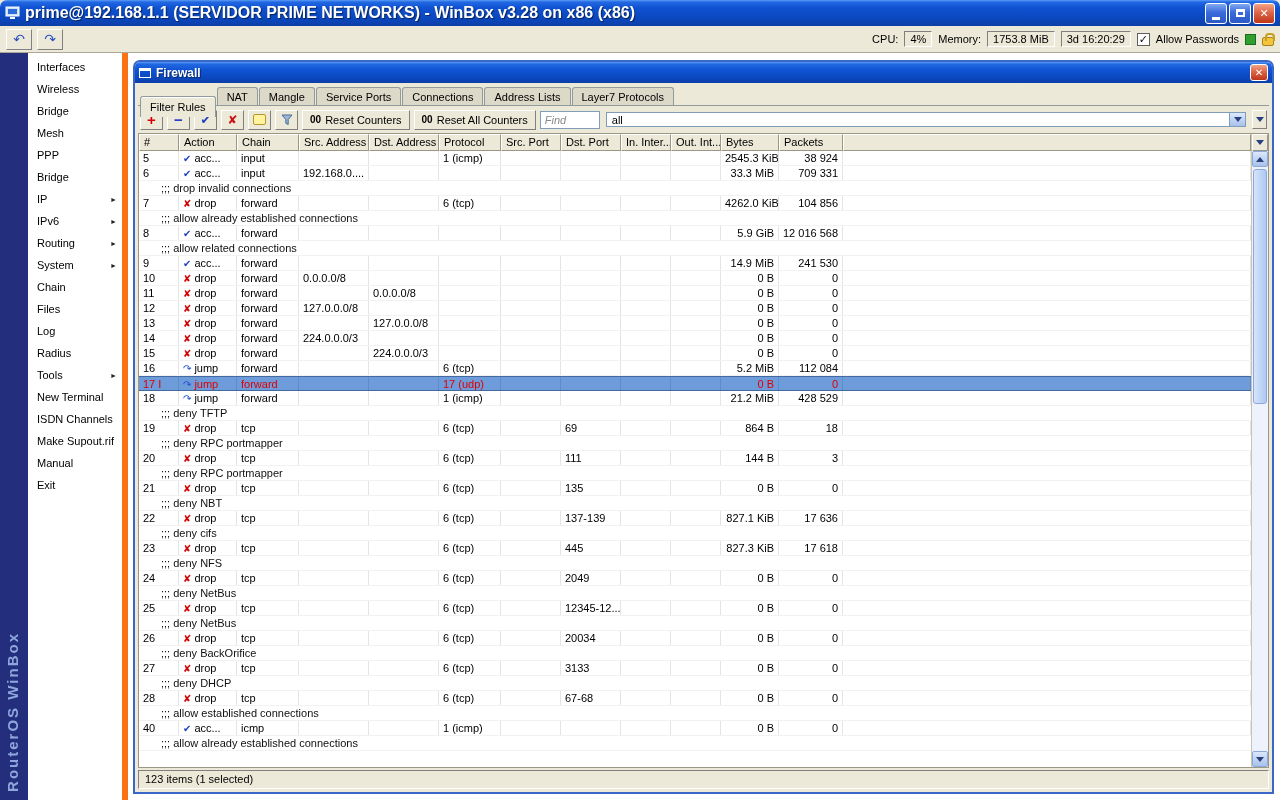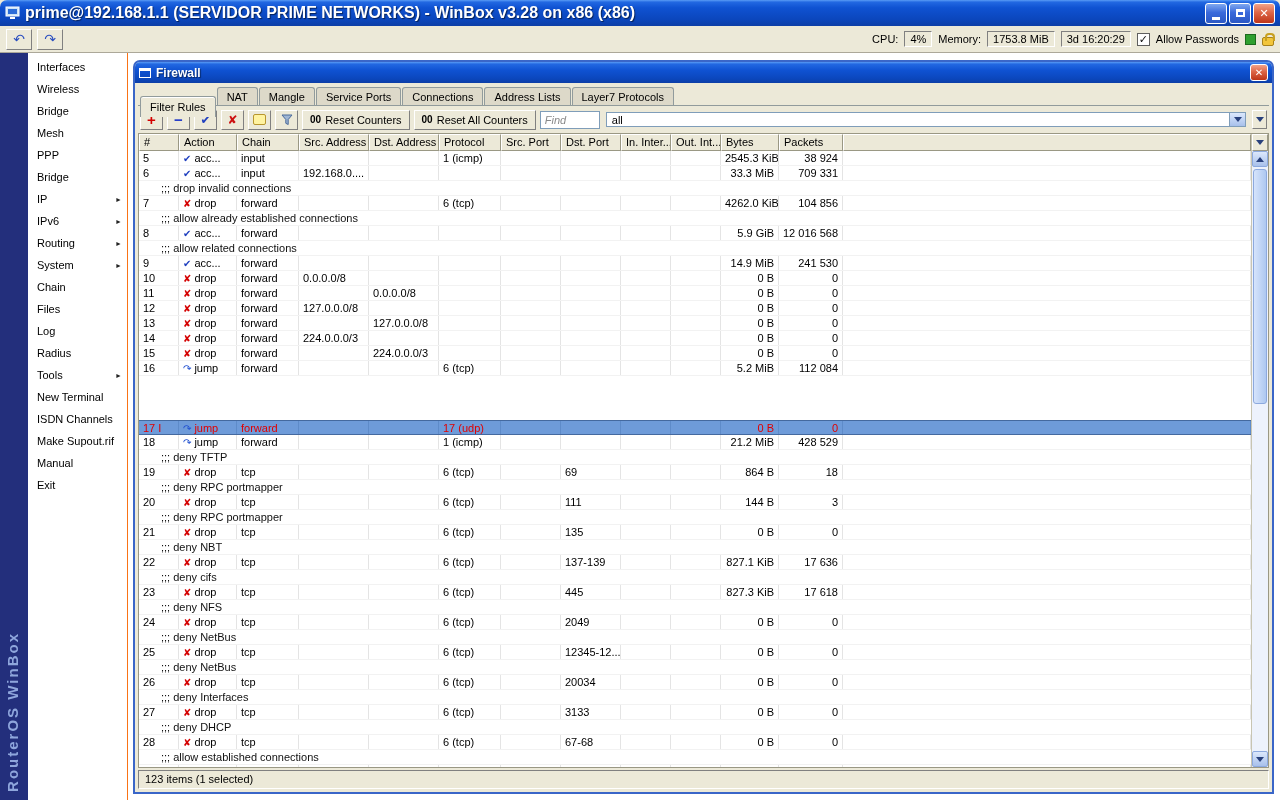--- a/index.html
+++ b/index.html
@@ -38,21 +38,21 @@
   .mini-lock { width:12px; height:9px; background:#F2C53A; border:1px solid #A8821B; border-radius:2px;
     position:relative; margin-top:5px; }
   .mini-lock:before { content:""; position:absolute; top:-5px; left:2px; width:6px; height:6px;
     border:2px solid #C8A020; border-bottom:none; border-radius:4px 4px 0 0; }
 
   
   .workspace { flex:1; display:flex; min-height:0; }
   .leftstrip { width:28px; flex:0 0 28px; background:#232F7C; position:relative; }
   .brand { position:absolute; bottom:8px; left:4px; writing-mode:vertical-rl; transform:rotate(180deg);
     color:#8FA6DC; font-size:15px; font-weight:bold; letter-spacing:2px; white-space:nowrap; }
-  .sidebar { width:100px; flex:0 0 100px; background:#fff; border-right:1px solid #f97316; padding-top:3px; }
+  .sidebar { width:100px; flex:0 0 100px; background:#fff; border-right:6px solid #f97316; padding-top:3px; }
   .side-item { height:22px; display:flex; align-items:center; justify-content:space-between;
     padding:0 5px 0 9px; cursor:default; }
   .side-arrow { font-size:7px; color:#222; }
   .desktop { flex:1; background:#fff; padding:7px 6px 6px 5px; min-width:0; }
 
   
   .fw-window { width:100%; height:100%; display:flex; flex-direction:column;
     border:2px solid #3A66C8; border-radius:7px 7px 0 0; background:#ECE9D8; overflow:hidden; }
   .fw-titlebar { height:21px; flex:0 0 21px; display:flex; align-items:center; padding:0 4px;
     background:linear-gradient(180deg,#5A9CF5 0%,#2268E2 10%,#0F52D2 40%,#0B46BC 80%,#0D3EA6 100%); }
@@ -109,21 +109,21 @@
   .tbody { flex:1; overflow:hidden; }
   .trow { height:15px; border-bottom:1px solid #F2F2F2; }
   .trow .c { padding:0 4px; border-right:1px solid #E4E4E4; white-space:nowrap; overflow:hidden; line-height:14px; }
   .c.right { text-align:right; }
   .c .aicon { margin-right:3px; font-size:10px; }
   .aicon.accept { color:#1F3FBF; }
   .aicon.drop { color:#D40000; }
   .aicon.jump { color:#2050D0; }
   .comment-row { height:15px; line-height:14px; border-bottom:1px solid #F2F2F2; padding-left:22px;
     white-space:nowrap; overflow:hidden; color:#101010; }
-  .trow.sel { background:#6E9BD9; border-top:1px solid #44699F; border-bottom:1px solid #44699F;margin-top:44px; }
+  .trow.sel { background:#6E9BD9; border-top:1px solid #44699F; border-bottom:1px solid #44699F; }
   .trow.sel .c { border-right-color:#5E8BC9; }
   .trow.red .c { color:#E00000; }
 
   
   .right-rail { width:17px; flex:0 0 17px; display:flex; flex-direction:column; border-left:1px solid #C8C5B2; }
   .hdr-dd { height:17px; flex:0 0 17px; background:#ECE9D8; border:1px solid; border-color:#fff #9a9884 #9a9884 #fff;
     display:flex; align-items:center; justify-content:center; }
   .sb { flex:1; display:flex; flex-direction:column; background:#EDF2FC; }
   .sb-btn { height:16px; flex:0 0 16px; background:linear-gradient(180deg,#DCE8FC 0%,#BCD0F2 60%,#A8C0EA 100%);
     border:1px solid #8CA9DE; border-radius:2px; display:flex; align-items:center; justify-content:center; }
@@ -665,21 +665,21 @@
                     <span class="c"></span>
                     <span class="c">6 (tcp)</span>
                     <span class="c"></span>
                     <span class="c">20034</span>
                     <span class="c"></span>
                     <span class="c"></span>
                     <span class="c right">0 B</span>
                     <span class="c right">0</span>
                     <span class="c"></span>
                   </div>
-                  <div class="comment-row">;;; deny Interfaces</div>
+                  <div class="comment-row">;;; deny BackOrifice</div>
                   <div class="trow grid-row">
                     <span class="c">27</span>
                     <span class="c"><span class="aicon drop">✘</span><span>drop</span></span>
                     <span class="c">tcp</span>
                     <span class="c"></span>
                     <span class="c"></span>
                     <span class="c">6 (tcp)</span>
                     <span class="c"></span>
                     <span class="c">3133</span>
                     <span class="c"></span>

